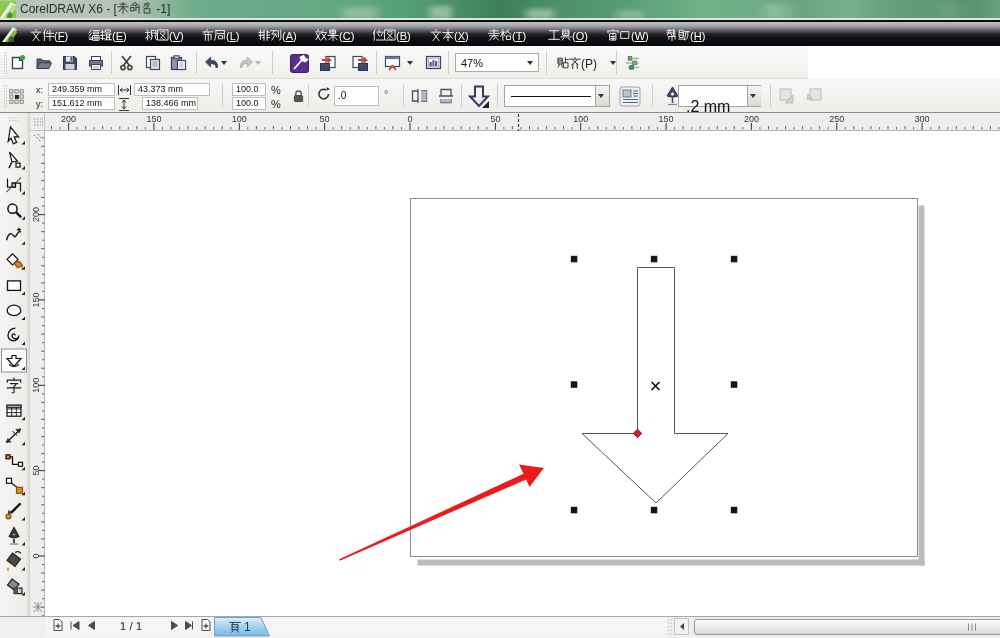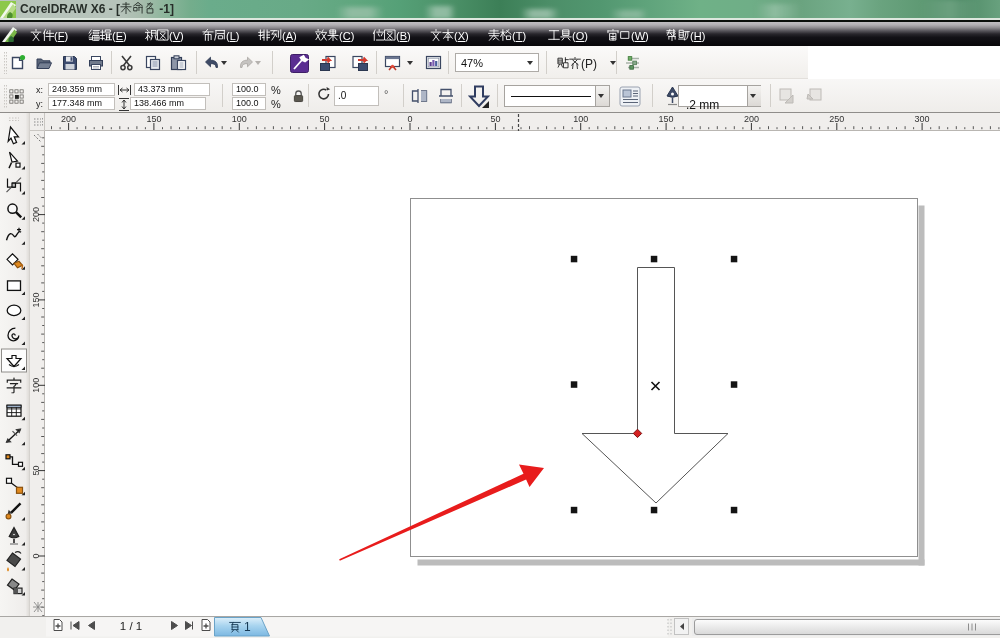--- a/index.html
+++ b/index.html
@@ -2,21 +2,21 @@
 <html><head><meta charset="utf-8">
 <style>
 *{margin:0;padding:0;box-sizing:border-box}
 html,body{width:1000px;height:638px;overflow:hidden;font-family:"Liberation Sans",sans-serif;background:#fff}
 #app{position:absolute;left:0;top:0;width:1000px;height:638px}
 .abs{position:absolute}
 .g{display:inline-block;vertical-align:-1px}
 .mi u{text-decoration:underline}
 
 #title{left:0;top:0;width:1000px;height:22px;background:
- linear-gradient(90deg,#b8c4bb 0%,#b6c3ba 12%,#a9bdae 14%,#8db69c 16.5%,#74ad8c 19%,#6aac8b 21%,#68aa87 30%,#5fa67e 36%,#55a077 40%,#4c9168 45%,#3c7f57 50%,#4c8e68 55%,#529770 60%,#60a47c 65%,#6fb187 70%,#6fae87 75%,#6aa37f 80%,#78b08f 85%,#6aa37f 88%,#5f9a74 92%,#4e8a66 96%,#68a17e 100%); font-weight: bold;
+ linear-gradient(90deg,#b8c4bb 0%,#b6c3ba 12%,#a9bdae 14%,#8db69c 16.5%,#74ad8c 19%,#6aac8b 21%,#68aa87 30%,#5fa67e 36%,#55a077 40%,#4c9168 45%,#3c7f57 50%,#4c8e68 55%,#529770 60%,#60a47c 65%,#6fb187 70%,#6fae87 75%,#6aa37f 80%,#78b08f 85%,#6aa37f 88%,#5f9a74 92%,#4e8a66 96%,#68a17e 100%);
 }
 #title .patch{position:absolute;filter:blur(2px);opacity:.65}
 #titletext{position:absolute;left:20px;top:2px;font-size:12px;color:#272e29}
 #titlehl{position:absolute;left:0;top:18px;width:1000px;height:1.5px;background:#dde7de}
 #titledk{position:absolute;left:0;top:19.5px;width:1000px;height:2.5px;background:#0a0f0b}
 
 #menu{left:0;top:22px;width:1000px;height:24px;background:linear-gradient(#c0bec2 0%,#b2b0b4 12%,#8e8c90 24%,#5a585e 36%,#28262c 50%,#121116 64%,#080709 100%)}
 .mi{position:absolute;top:7px;font-size:11px;color:#fff;letter-spacing:0}
 
 #tbar{left:0;top:46px;width:808px;height:33px;background:linear-gradient(#fbfaf9,#f1efec);border-bottom:1px solid #e3e0dc}
@@ -243,29 +243,29 @@
           <rect x="14" y="7.5" width="4" height="4"></rect>
           <rect x="1" y="14" width="4" height="4"></rect>
           <rect x="7.5" y="14" width="4" height="4"></rect>
           <rect x="14" y="14" width="4" height="4"></rect>
         </g>
         <rect x="7.5" y="7.5" width="5" height="5" fill="#222"></rect>
       </svg>
  <div class="plab" style="left:36px;top:6px">x:</div>
  <div class="pfield" style="left:48px;top:4px;width:67px;height:13px">249.359 mm</div>
  <div class="plab" style="left:36px;top:20px">y:</div>
- <div class="pfield" style="left:48px;top:18px;width:67px;height:13px">177.348 mm</div>
+ <div class="pfield" style="left:48px;top:18px;width:67px;height:13px">151.612 mm</div>
  <svg class="abs" style="left:118px;top:6px" width="13" height="10" viewBox="0 0 13 10">
         <path d="M0.5 0 V10 M12.5 0 V10 M2 5 H11 M2 5 l2.5-2 M2 5 l2.5 2 M11 5 l-2.5-2 M11 5 l-2.5 2" stroke="#333" fill="none"></path>
       </svg>
  <div class="pfield" style="left:134px;top:4px;width:76px;height:13px">43.373 mm</div>
  <svg class="abs" style="left:119px;top:19px" width="10" height="13" viewBox="0 0 10 13">
         <path d="M0 0.5 H10 M0 12.5 H10 M5 2 V11 M5 2 l-2 2.5 M5 2 l2 2.5 M5 11 l-2-2.5 M5 11 l2-2.5" stroke="#333" fill="none"></path>
       </svg>
- <div class="pfield" style="left:130px;top:18px;width:76px;height:13px">138.466 mm</div>
+ <div class="pfield" style="left:142px;top:18px;width:56px;height:13px">138.466 mm</div>
  <div class="pfield" style="left:232px;top:4px;width:34px;height:13px">100.0</div>
  <div class="pfield" style="left:232px;top:18px;width:34px;height:13px">100.0</div>
  <div class="plab" style="left:271px;top:5px;font-size:11px">%</div>
  <div class="plab" style="left:271px;top:19px;font-size:11px">%</div>
  <svg class="abs" style="left:293px;top:11px" width="11" height="13" viewBox="0 0 12 14">
         <path d="M3 6 V4 a3 3 0 0 1 6 0 v2" fill="none" stroke="#555" stroke-width="1.4"></path>
         <rect x="1.5" y="6" width="9" height="6.5" rx="1" fill="#5a574f" stroke="#3e3c36"></rect>
       </svg>
  <svg class="abs" style="left:317px;top:8px" width="14" height="14" viewBox="0 0 14 14">
         <path d="M11.5 7 a4.8 4.8 0 1 1 -2.2-4" fill="none" stroke="#333" stroke-width="1.6"></path>
@@ -300,21 +300,21 @@
         <path d="M14 5 h5 M14 7.5 h5 M14 10 h5 M4 13.5 h15 M4 16.5 h15" stroke="#5b6578" stroke-width="1"></path>
       </svg>
  <svg class="abs" style="left:664px;top:7px" width="17" height="20" viewBox="0 0 17 20">
         <path d="M8.5 1 L14 10 Q8.5 12.5 3 10 Z" fill="#3d4a66" stroke="#2b3750"></path>
         <circle cx="8.5" cy="8" r="1.5" fill="#fff"></circle>
         <path d="M8.5 11.5 V17" stroke="#3d4a66" stroke-width="1.5"></path>
         <path d="M4 18.5 h9" stroke="#888" stroke-width="1.2"></path>
       </svg>
  <div class="vsep" style="left:652px;top:5px"></div>
       <div class="abs" style="left:678px;top:6px;width:83px;height:22px;background:#fff;border:1px solid #a6a39f"></div>
- <div class="abs" style="left:686px;top:19px;font-size:12px;color:#111">.2 mm</div>
+ <div class="abs" style="left:686px;top:19px;font-size:16px;color:#111">.2 mm</div>
  <div class="abs" style="left:747px;top:7px;width:14px;height:20px;background:linear-gradient(#f4f3f1,#dcd9d5);border-left:1px solid #a6a39f"></div>
  <div class="caret" style="left:750px;top:15px"></div>
  <div class="vsep" style="left:770px;top:5px"></div>
  <svg class="abs" style="left:779px;top:9px" width="18" height="16" viewBox="0 0 18 16">
         <rect x="1" y="1" width="11" height="11" fill="#e7e5e2" stroke="#bdbab6"></rect>
         <path d="M8 13 l6-6 v8 h-8z" fill="#d2cfcb" stroke="#bdbab6"></path>
       </svg>
  <svg class="abs" style="left:806px;top:9px" width="18" height="16" viewBox="0 0 18 16">
         <rect x="4" y="1" width="11" height="11" fill="#e7e5e2" stroke="#bdbab6"></rect>
         <path d="M2 6 l5 5 h-6z" fill="#d2cfcb" stroke="#bdbab6"></path>

